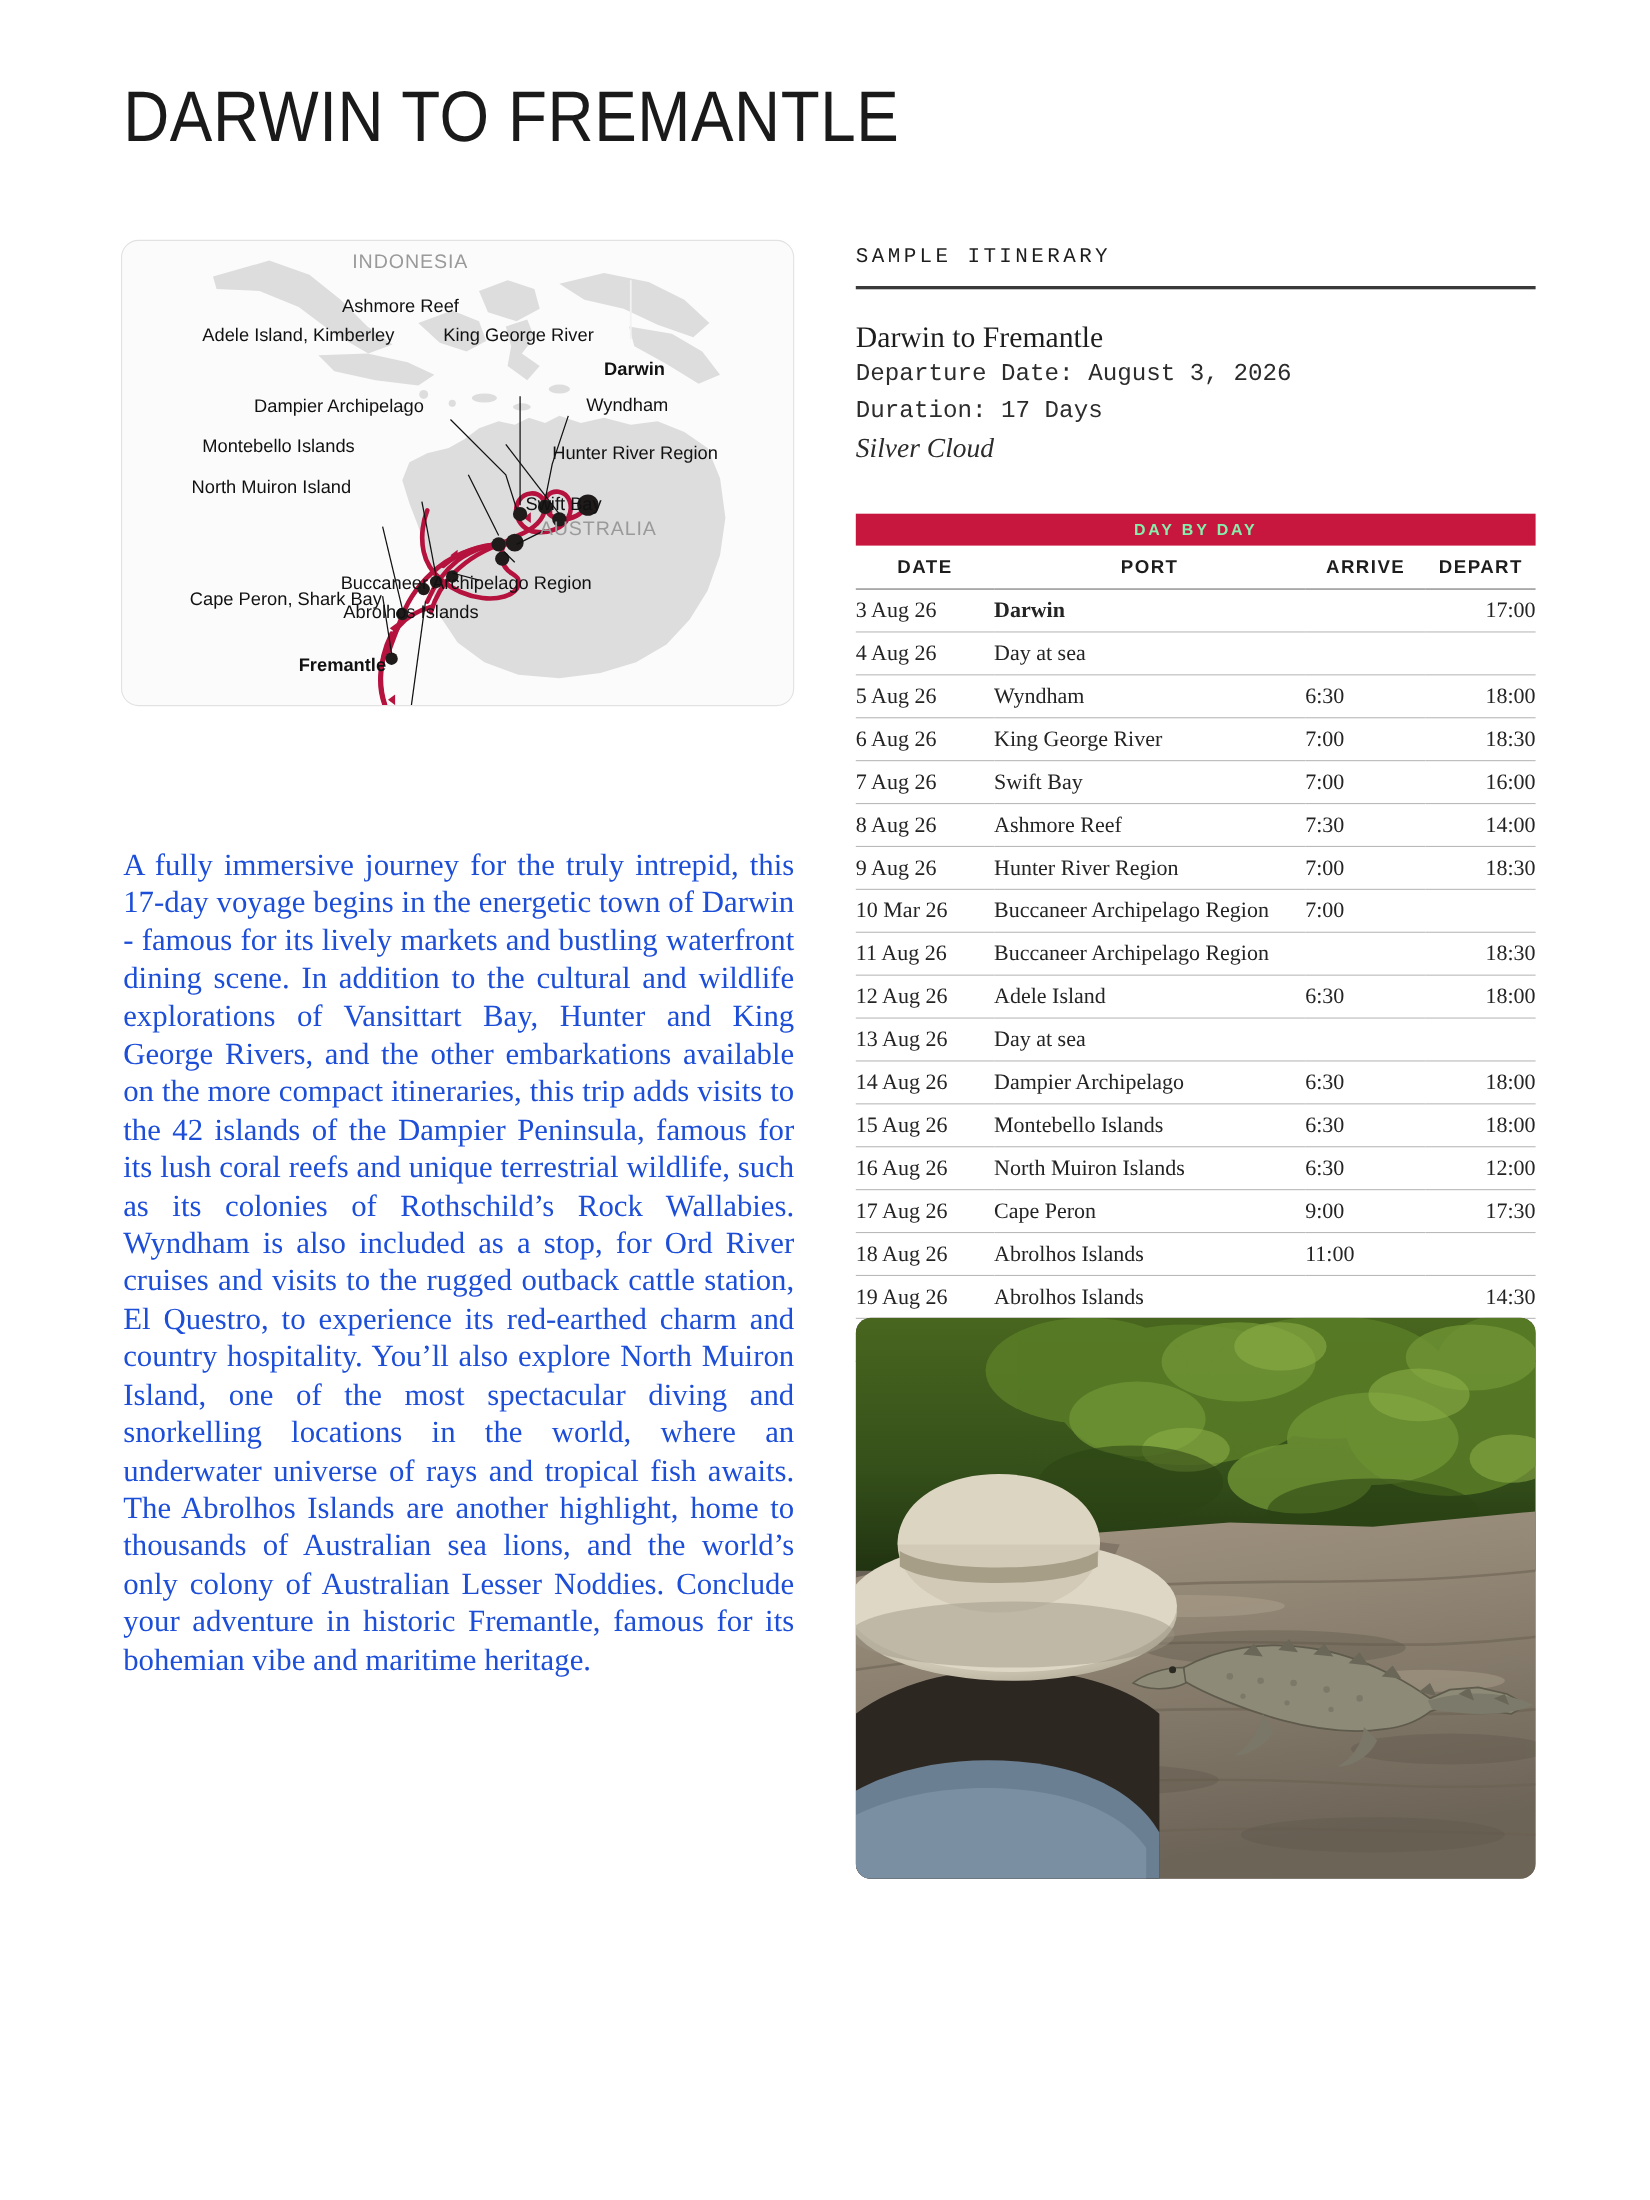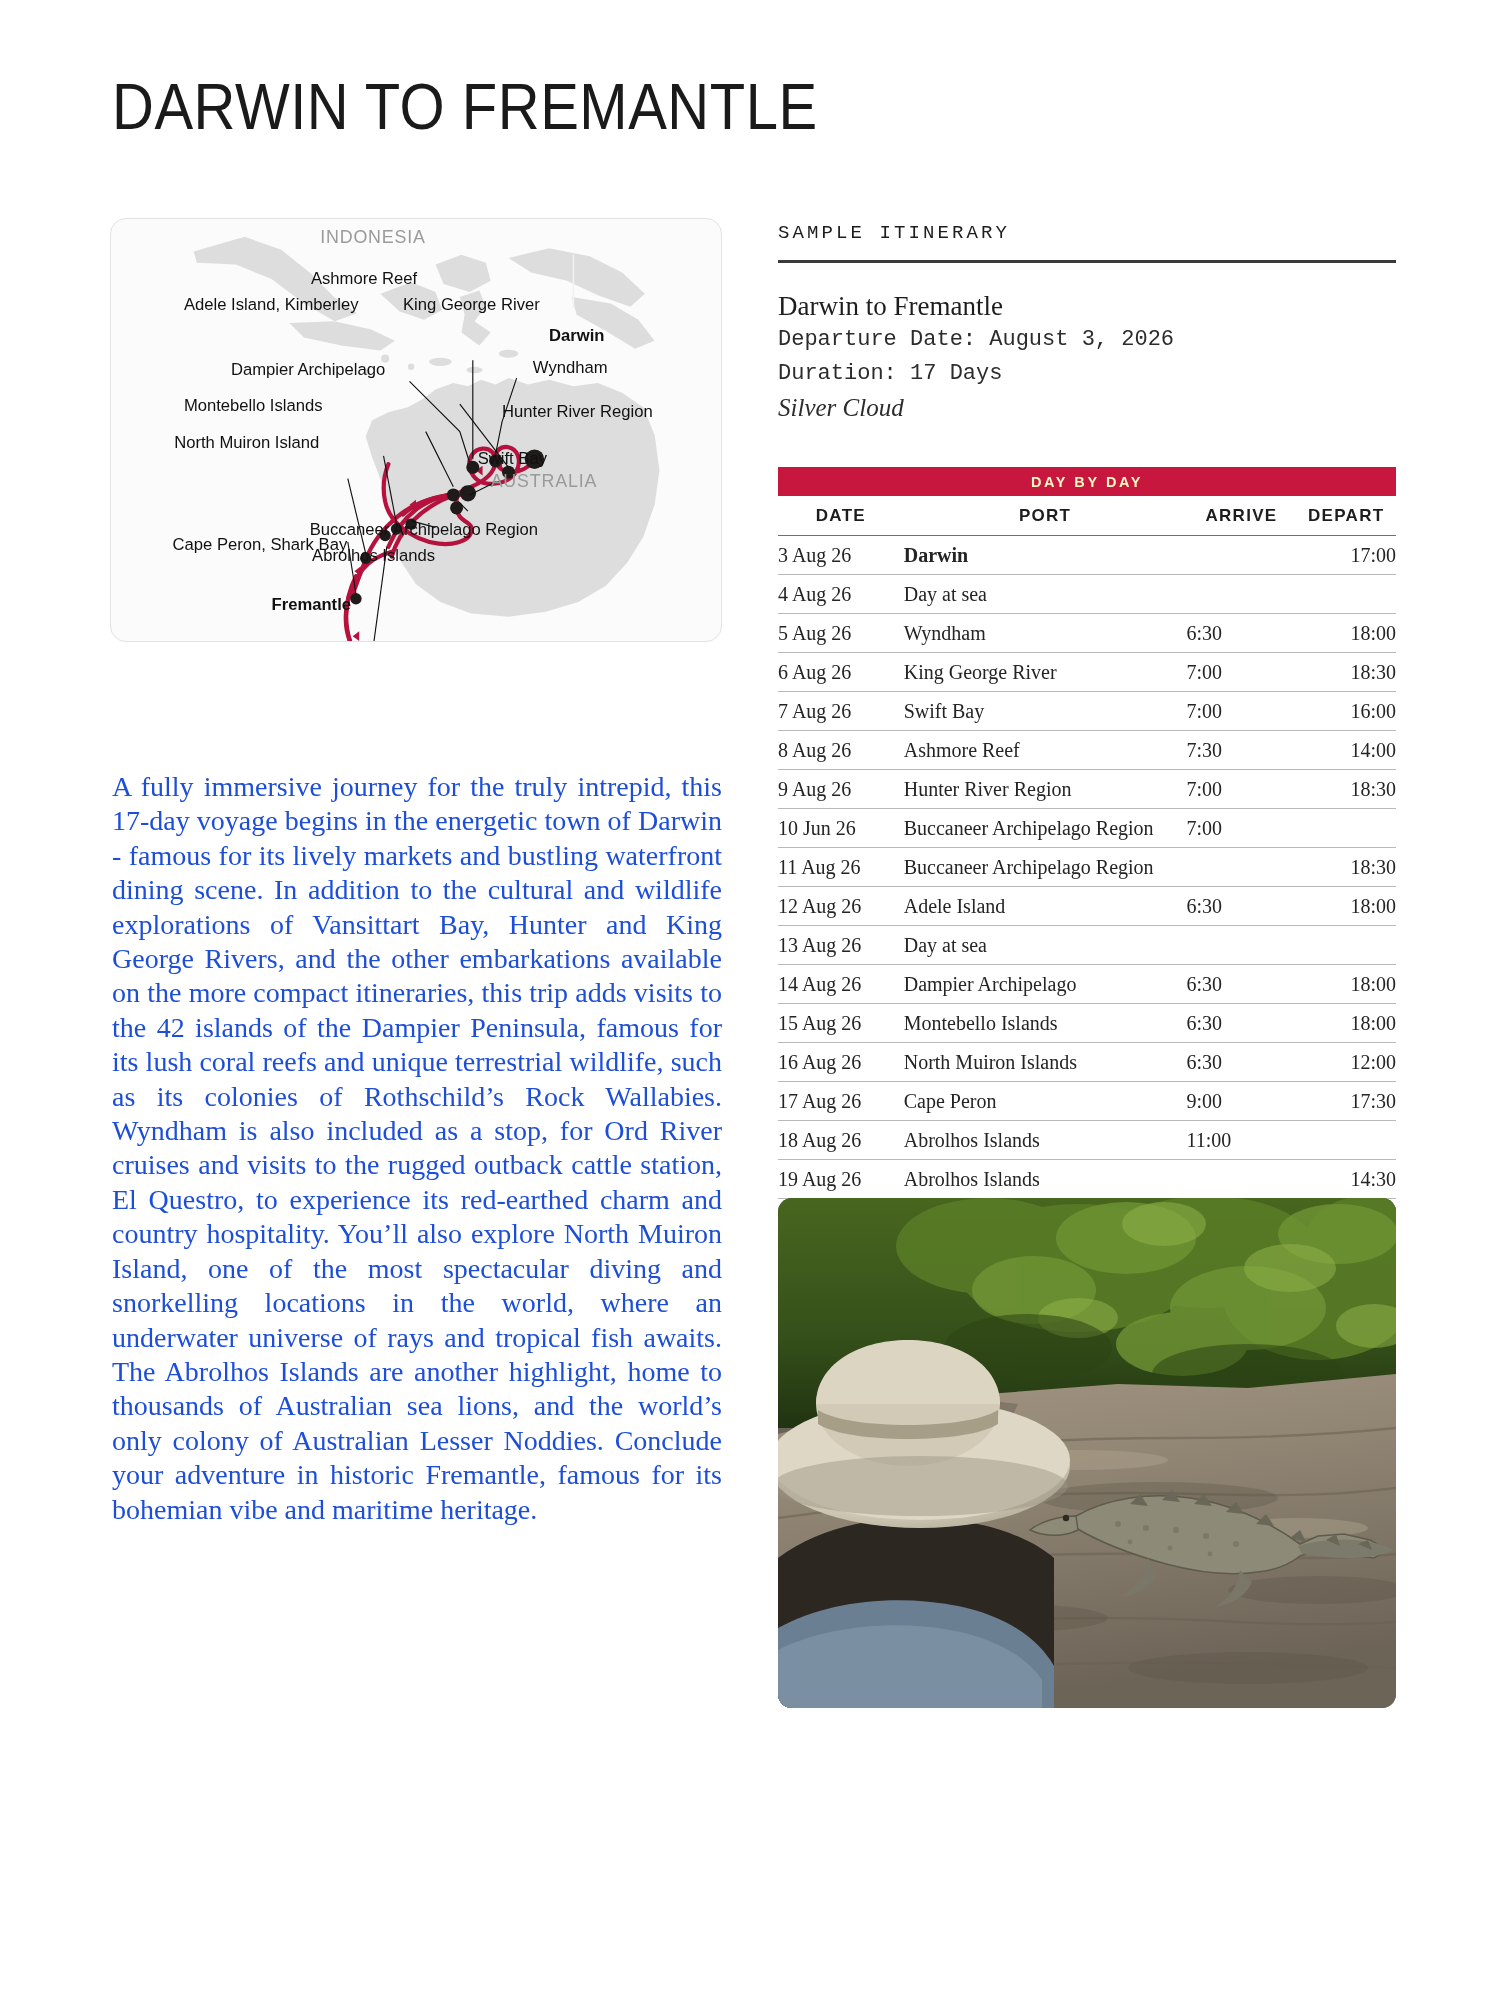--- a/index.html
+++ b/index.html
@@ -119,21 +119,21 @@
     font-style: italic;
     color: #2c2c2c;
     line-height: 34px;
   }
 
   
   .dbd-wrap { margin-top: 42px; width: 100%; }
 
   .dbd-banner {
     background: #c8173f;
-    color: #fef9c3;
+    color: #86efac;
     text-align: center;
     font-family: "Liberation Sans", sans-serif;
     font-size: 14.5px;
     font-weight: bold;
     letter-spacing: 2.6px;
     padding: 7px 0 6px;
   }
 
   table.dbd {
     width: 100%;
@@ -399,21 +399,21 @@
               <td class="c-arr">7:30</td>
               <td class="c-dep">14:00</td>
             </tr>
             <tr>
               <td class="c-date">9 Aug 26</td>
               <td class="c-port">Hunter River Region</td>
               <td class="c-arr">7:00</td>
               <td class="c-dep">18:30</td>
             </tr>
             <tr>
-              <td class="c-date">10 Jun 26</td>
+              <td class="c-date">10 Mar 26</td>
               <td class="c-port">Buccaneer Archipelago Region</td>
               <td class="c-arr">7:00</td>
               <td class="c-dep"></td>
             </tr>
             <tr>
               <td class="c-date">11 Aug 26</td>
               <td class="c-port">Buccaneer Archipelago Region</td>
               <td class="c-arr"></td>
               <td class="c-dep">18:30</td>
             </tr>

